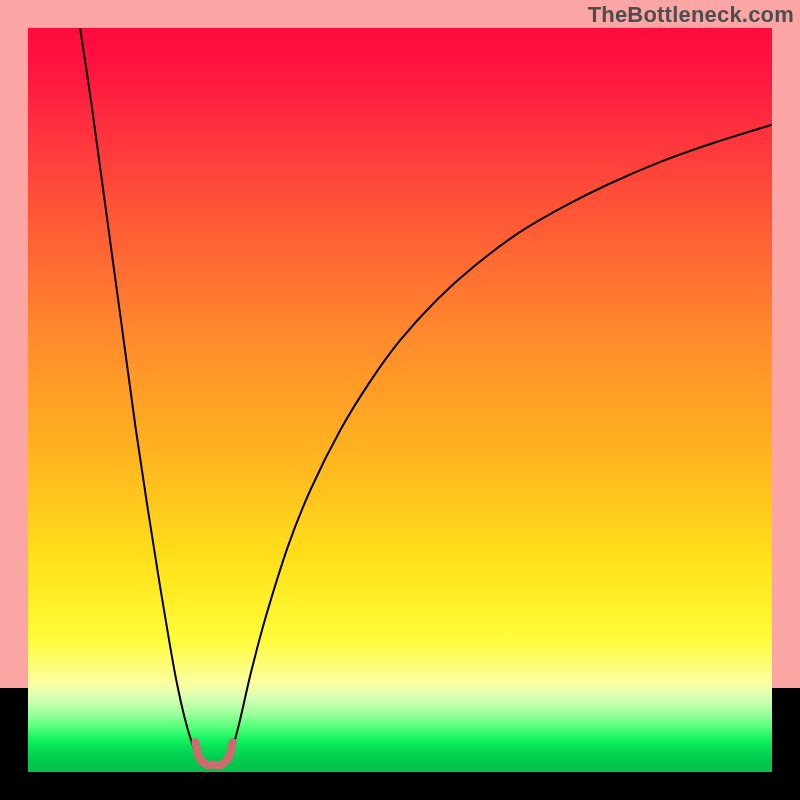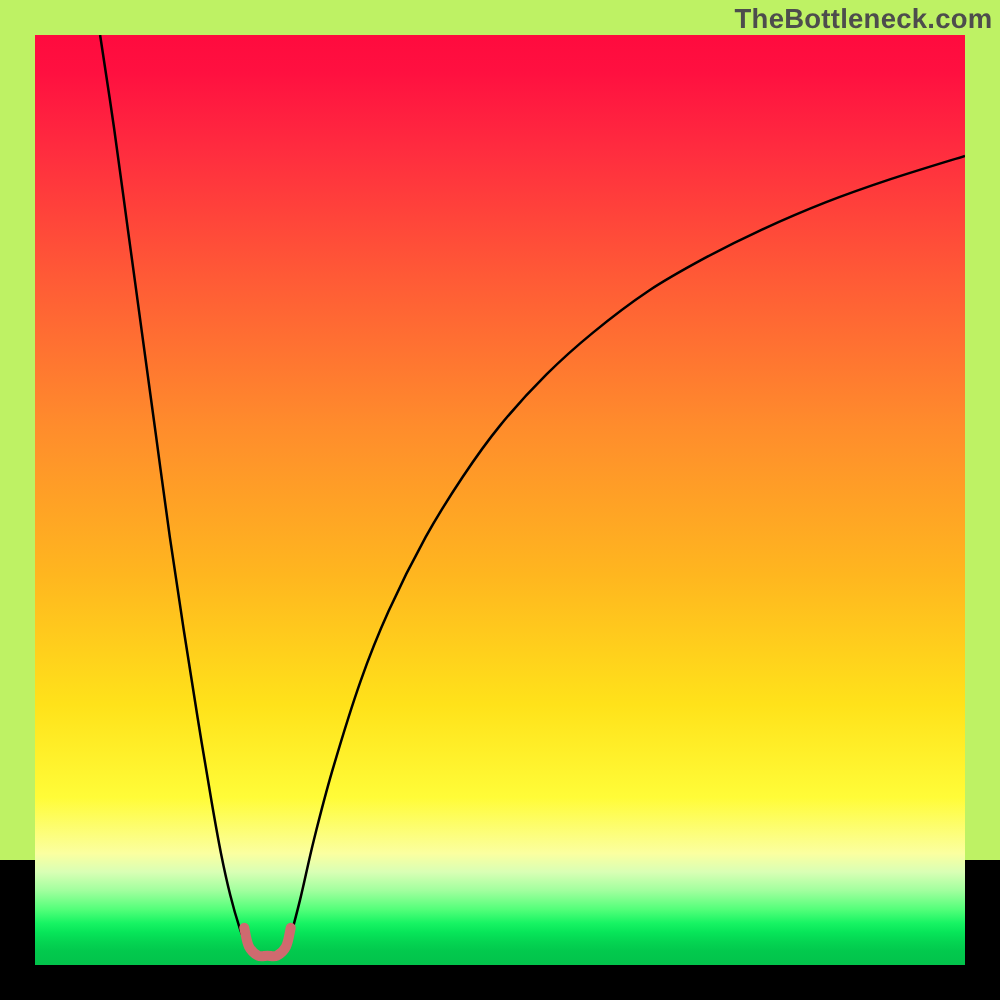--- a/index.html
+++ b/index.html
@@ -10,21 +10,21 @@
     background: #000;
     overflow: hidden;
     font-family: Arial, Helvetica, sans-serif;
   }
   .frame {
     position: absolute;
     top: 0;
     left: 0;
     width: 800px;
     height: 688px;
-    background: #bef264;
+    background: #fca5a5;
   }
   .plot-area {
     position: absolute;
     left: 28px;
     top: 28px;
     width: 744px;
     height: 744px;
     overflow: hidden;
   }
   .gradient {

